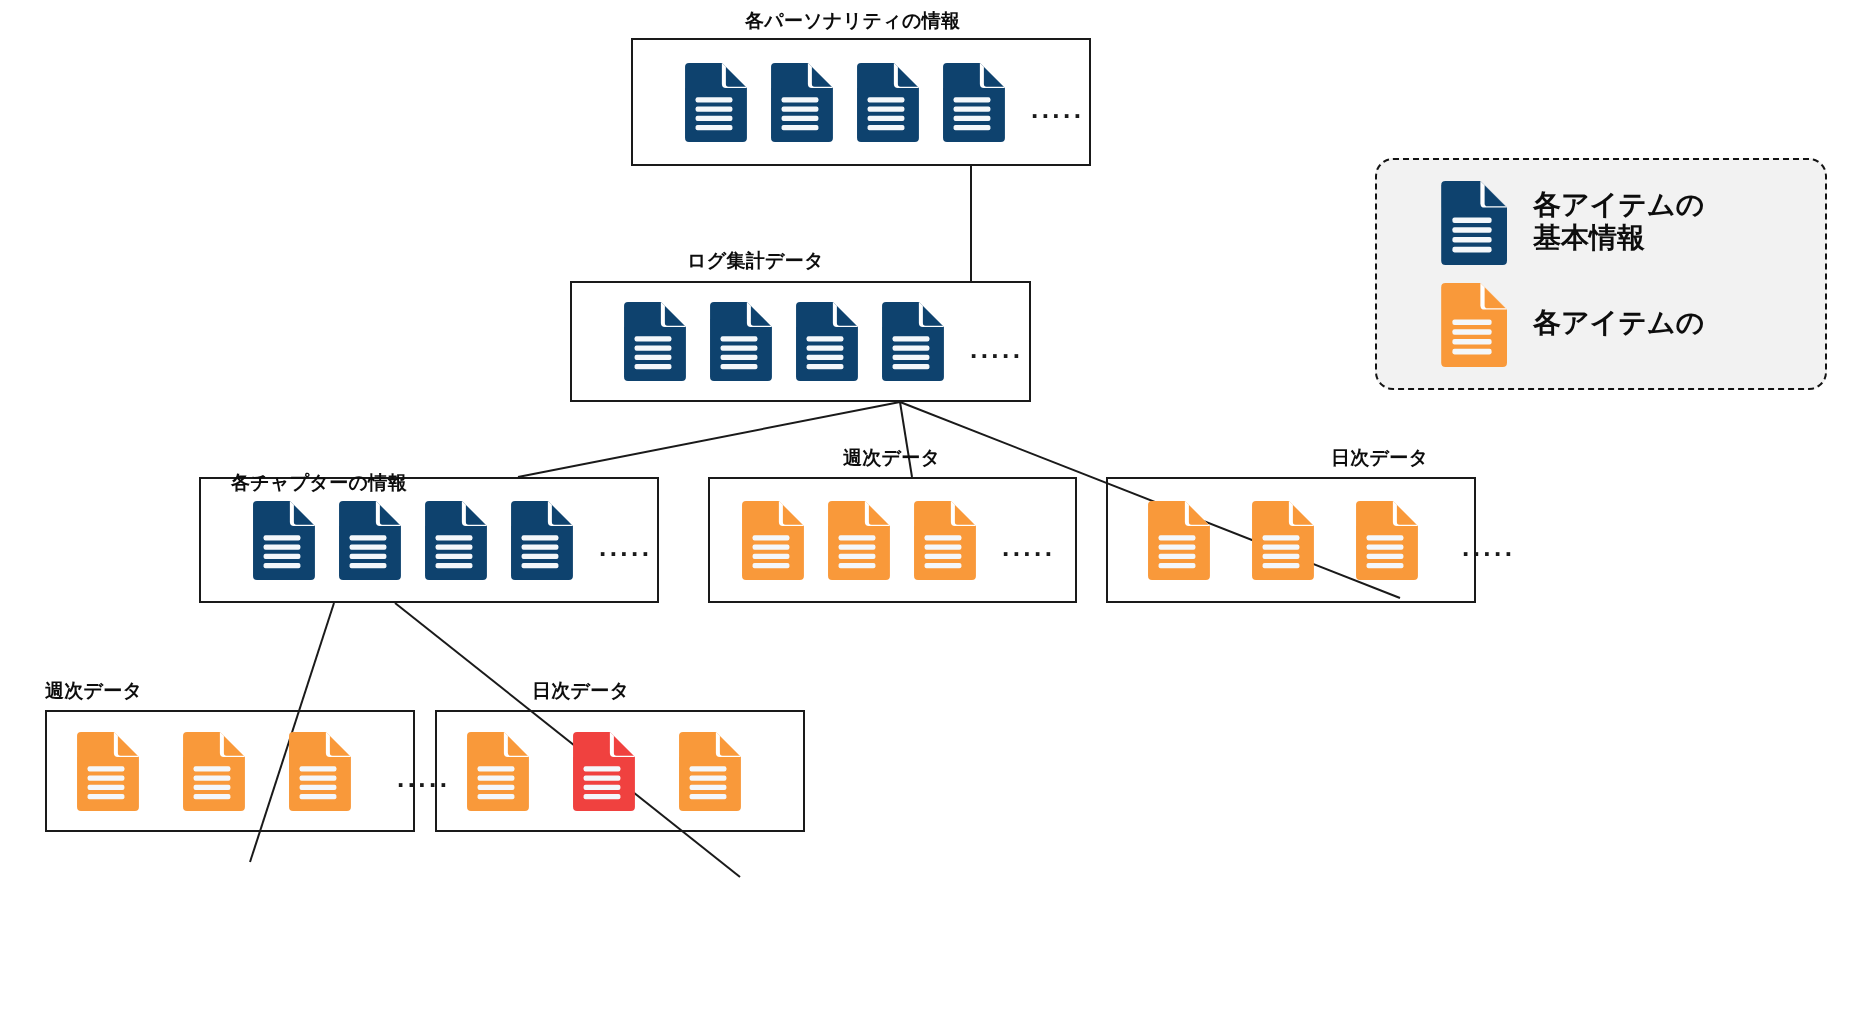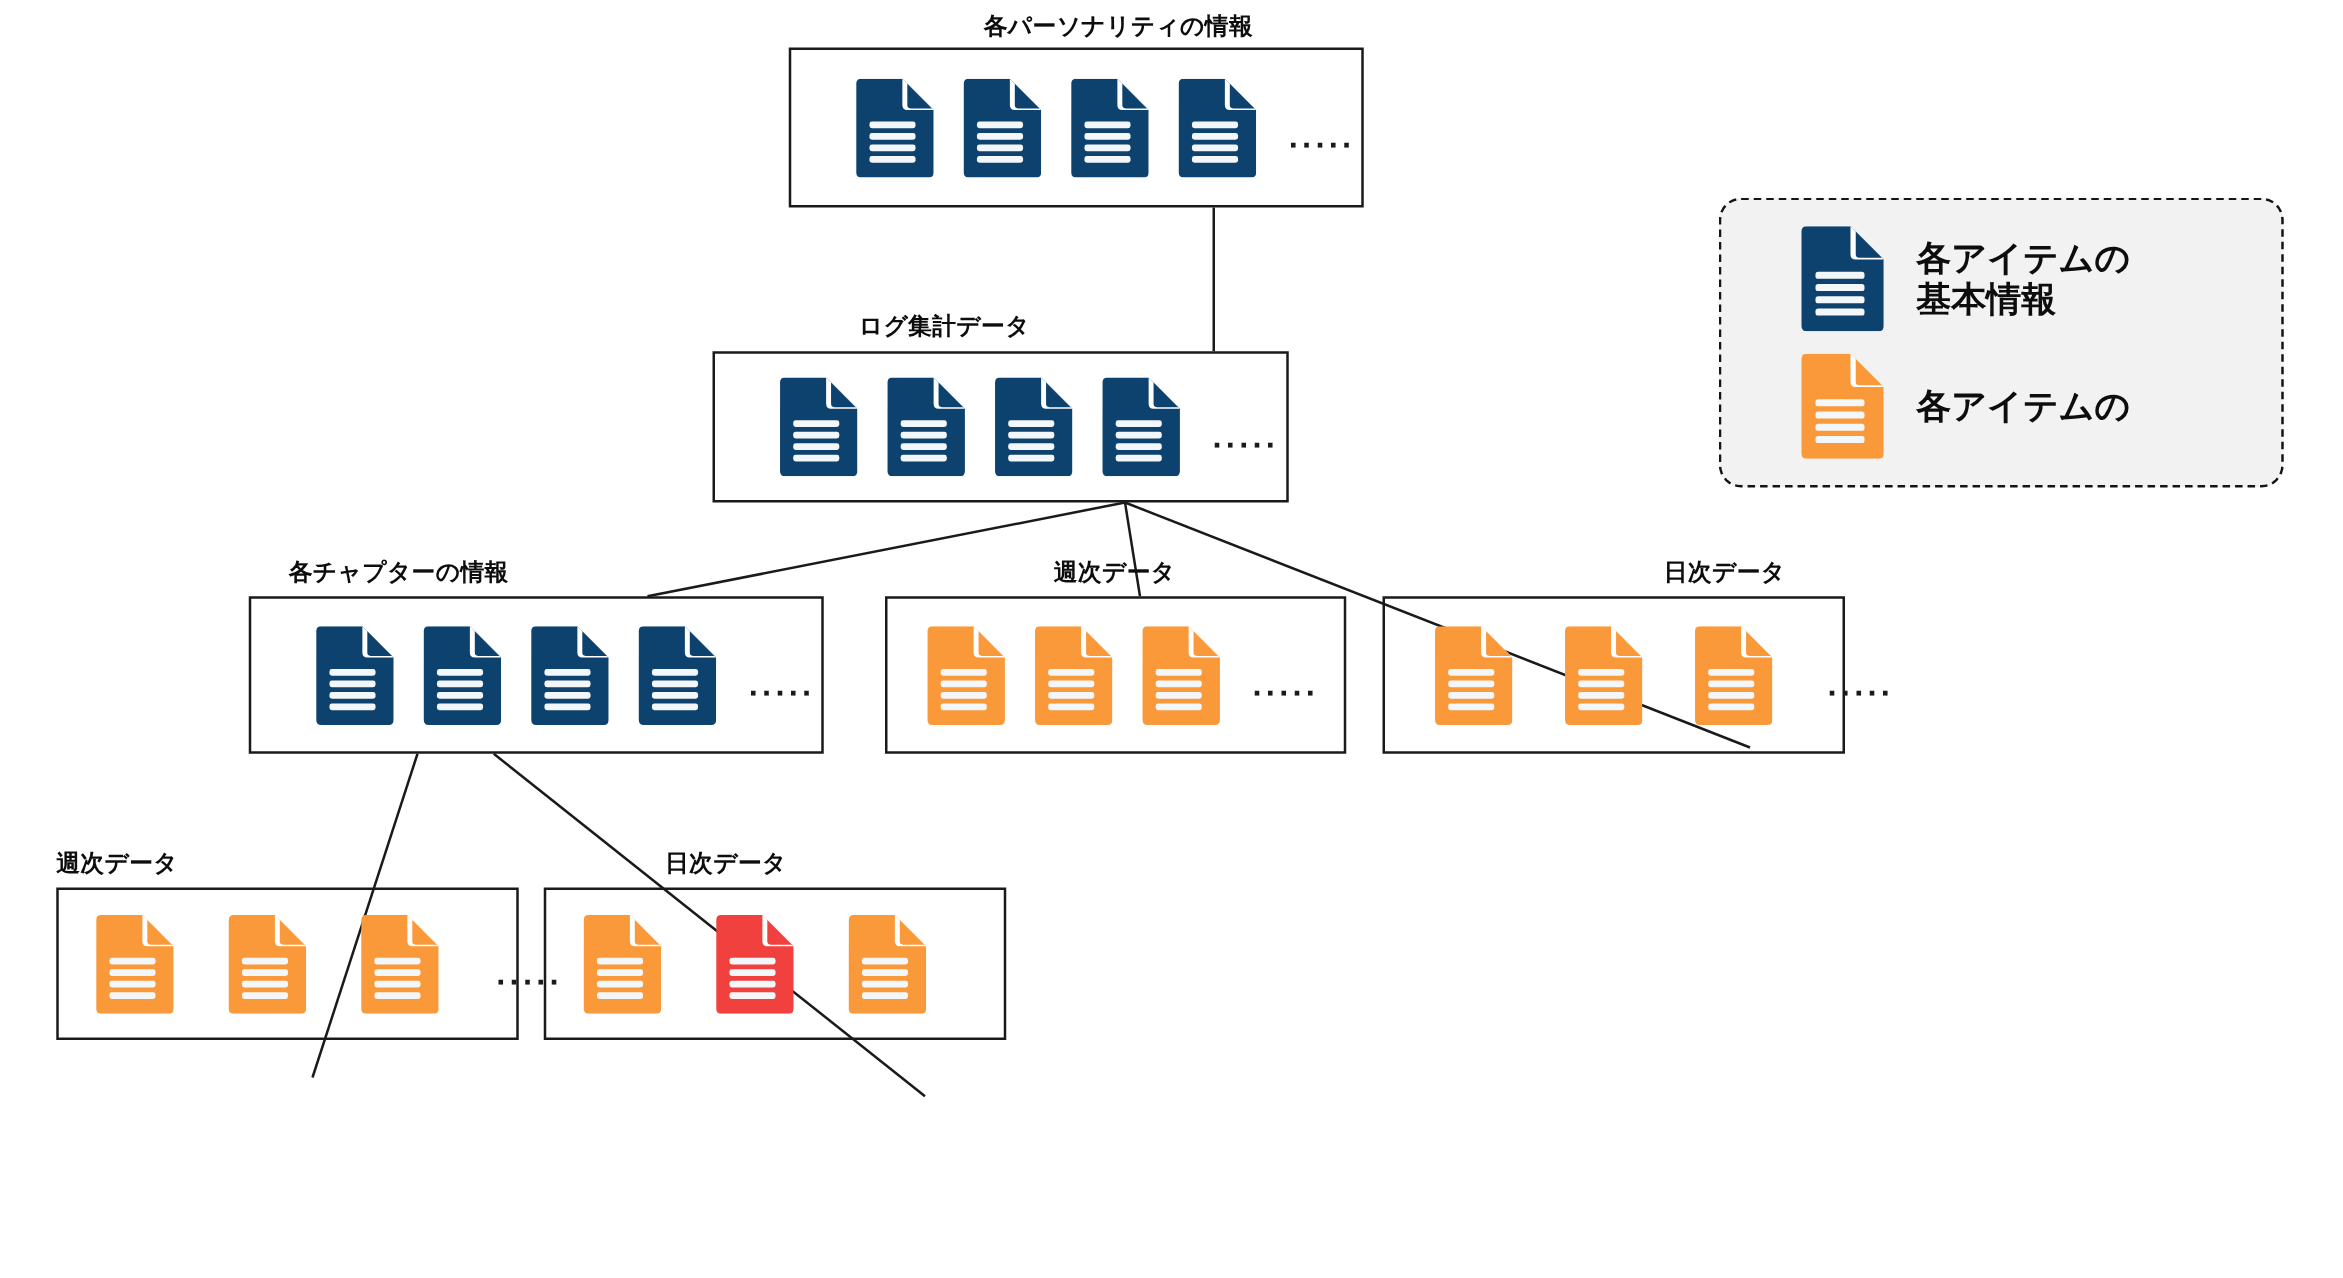--- a/index.html
+++ b/index.html
@@ -73,20 +73,21 @@
     height: 232px;
     background: #f2f2f2;
     border: 2px dashed #141414;
     border-radius: 18px;
     z-index: 2;
     display: flex;
     flex-direction: column;
     justify-content: center;
     gap: 18px;
     padding: 14px 0 14px 60px;
+    font-family: Liberation Mono, monospace;
   }
   .legend-row {
     display: flex;
     align-items: center;
     gap: 26px;
   }
   .legend-text {
     font-size: 28px;
     font-weight: bold;
     color: #0d0d0d;
@@ -102,21 +103,21 @@
   <svg id="connectors" viewBox="0 0 1874 1022" xmlns="http://www.w3.org/2000/svg">
       <path d="M 971 166 L 971 281" stroke="#1a1a1a" stroke-width="2" fill="none"></path>
       <path d="M 900 402 L 518 477" stroke="#1a1a1a" stroke-width="2" fill="none"></path>
       <path d="M 900 402 L 912 477" stroke="#1a1a1a" stroke-width="2" fill="none"></path>
       <path d="M 900 402 L 1400 598" stroke="#1a1a1a" stroke-width="2" fill="none"></path>
       <path d="M 334 603 L 250 862" stroke="#1a1a1a" stroke-width="2" fill="none"></path>
       <path d="M 395 603 L 740 877" stroke="#1a1a1a" stroke-width="2" fill="none"></path>
     </svg>
 
   <div id="groups-layer">
-      <div class="group-label" style="left: 787px; top: 8px;">各パーソナリティの情報</div>
+      <div class="group-label" style="left: 745px; top: 8px;">各パーソナリティの情報</div>
       <div class="group-box" style="left: 631px; top: 38px; width: 460px; height: 128px; border-color: rgb(26, 26, 26);">
         <div class="doc-row" style="padding-left: 48px;">
           <span style="margin-right: 20px; display: block;">
             <svg width="66" height="79" viewBox="0 0 100 120" class="doc-icon">
               <path d="M6 6 Q6 0 12 0 L62 0 L100 38 L100 114 Q100 120 94 120 L12 120 Q6 120 6 114 Z" fill="#0e426e"></path>
               <path d="M62 0 L100 38 L68 38 Q62 38 62 32 Z" fill="#ffffff"></path>
               <path d="M68 6 L98 36 L72 36 Q68 36 68 32 Z" fill="#0e426e"></path>
               <rect x="22" y="52" width="56" height="8" rx="3" fill="#f4f7fa"></rect>
               <rect x="22" y="66" width="56" height="8" rx="3" fill="#f4f7fa"></rect>
               <rect x="22" y="80" width="56" height="8" rx="3" fill="#f4f7fa"></rect>
@@ -202,21 +203,21 @@
               <path d="M68 6 L98 36 L72 36 Q68 36 68 32 Z" fill="#0e426e"></path>
               <rect x="22" y="52" width="56" height="8" rx="3" fill="#f4f7fa"></rect>
               <rect x="22" y="66" width="56" height="8" rx="3" fill="#f4f7fa"></rect>
               <rect x="22" y="80" width="56" height="8" rx="3" fill="#f4f7fa"></rect>
               <rect x="22" y="94" width="56" height="8" rx="3" fill="#f4f7fa"></rect>
             </svg>
           </span>
           <span class="dots">·····</span>
         </div>
       </div>
-      <div class="group-label" style="left: 231px; top: 445px;">各チャプターの情報</div>
+      <div class="group-label" style="left: 231px; top: 470px;">各チャプターの情報</div>
       <div class="group-box" style="left: 199px; top: 477px; width: 460px; height: 126px; border-color: rgb(26, 26, 26);">
         <div class="doc-row" style="padding-left: 48px;">
           <span style="margin-right: 20px; display: block;">
             <svg width="66" height="79" viewBox="0 0 100 120" class="doc-icon">
               <path d="M6 6 Q6 0 12 0 L62 0 L100 38 L100 114 Q100 120 94 120 L12 120 Q6 120 6 114 Z" fill="#0e426e"></path>
               <path d="M62 0 L100 38 L68 38 Q62 38 62 32 Z" fill="#ffffff"></path>
               <path d="M68 6 L98 36 L72 36 Q68 36 68 32 Z" fill="#0e426e"></path>
               <rect x="22" y="52" width="56" height="8" rx="3" fill="#f4f7fa"></rect>
               <rect x="22" y="66" width="56" height="8" rx="3" fill="#f4f7fa"></rect>
               <rect x="22" y="80" width="56" height="8" rx="3" fill="#f4f7fa"></rect>

